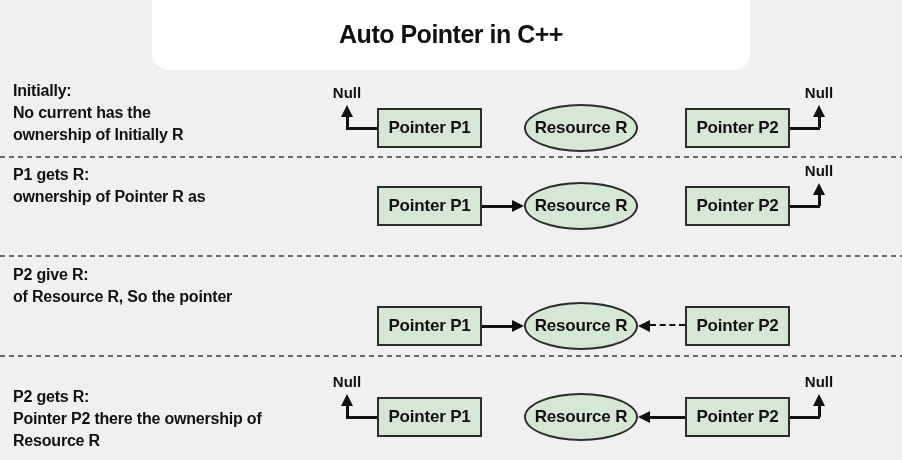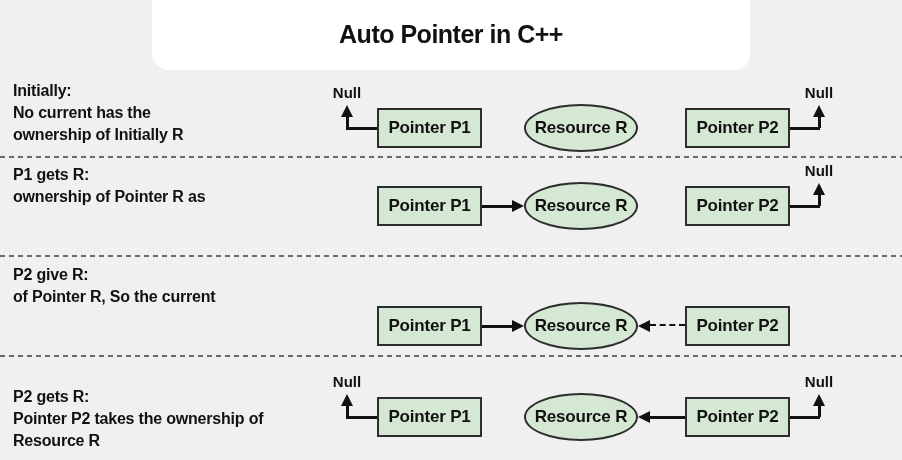--- a/index.html
+++ b/index.html
@@ -96,37 +96,37 @@
     <div class="vline" style="left:818px;top:194px;height:12px"></div>
     <div class="tri-up" style="left:813px;top:183px"></div>
     <div class="null-label" style="left:799px;top:162px">Null</div>
   </div>
 
   <div class="sep" style="top:255px"></div>
 
   <div>
     <div class="desc" style="top:264px">
       <div>P2 give R:</div>
-      <div>of Pointer R, So the current</div>
+      <div>of Resource R, So the pointer</div>
     </div>
     <div class="node-box" style="left:377px;top:306px">Pointer P1</div>
     <div class="hline" style="left:482px;top:325px;width:31px"></div>
     <div class="tri-right" style="left:512px;top:320px"></div>
     <div class="node-ellipse" style="left:524px;top:302px">Resource R</div>
     <div class="tri-left" style="left:638px;top:320px"></div>
     <div class="dashline" style="left:650px;top:324px;width:35px"></div>
     <div class="node-box" style="left:685px;top:306px">Pointer P2</div>
   </div>
 
   <div class="sep" style="top:355px"></div>
 
   <div>
     <div class="desc" style="top:386px">
       <div>P2 gets R:</div>
-      <div>Pointer P2 takes the ownership of</div>
+      <div>Pointer P2 there the ownership of</div>
       <div>Resource R</div>
     </div>
     <div class="null-label" style="left:327px;top:373px">Null</div>
     <div class="tri-up" style="left:341px;top:394px"></div>
     <div class="vline" style="left:346px;top:405px;height:12px"></div>
     <div class="hline" style="left:346px;top:416px;width:31px"></div>
     <div class="node-box" style="left:377px;top:397px">Pointer P1</div>
     <div class="node-ellipse" style="left:524px;top:393px">Resource R</div>
     <div class="tri-left" style="left:638px;top:411px"></div>
     <div class="hline" style="left:649px;top:416px;width:36px"></div>

